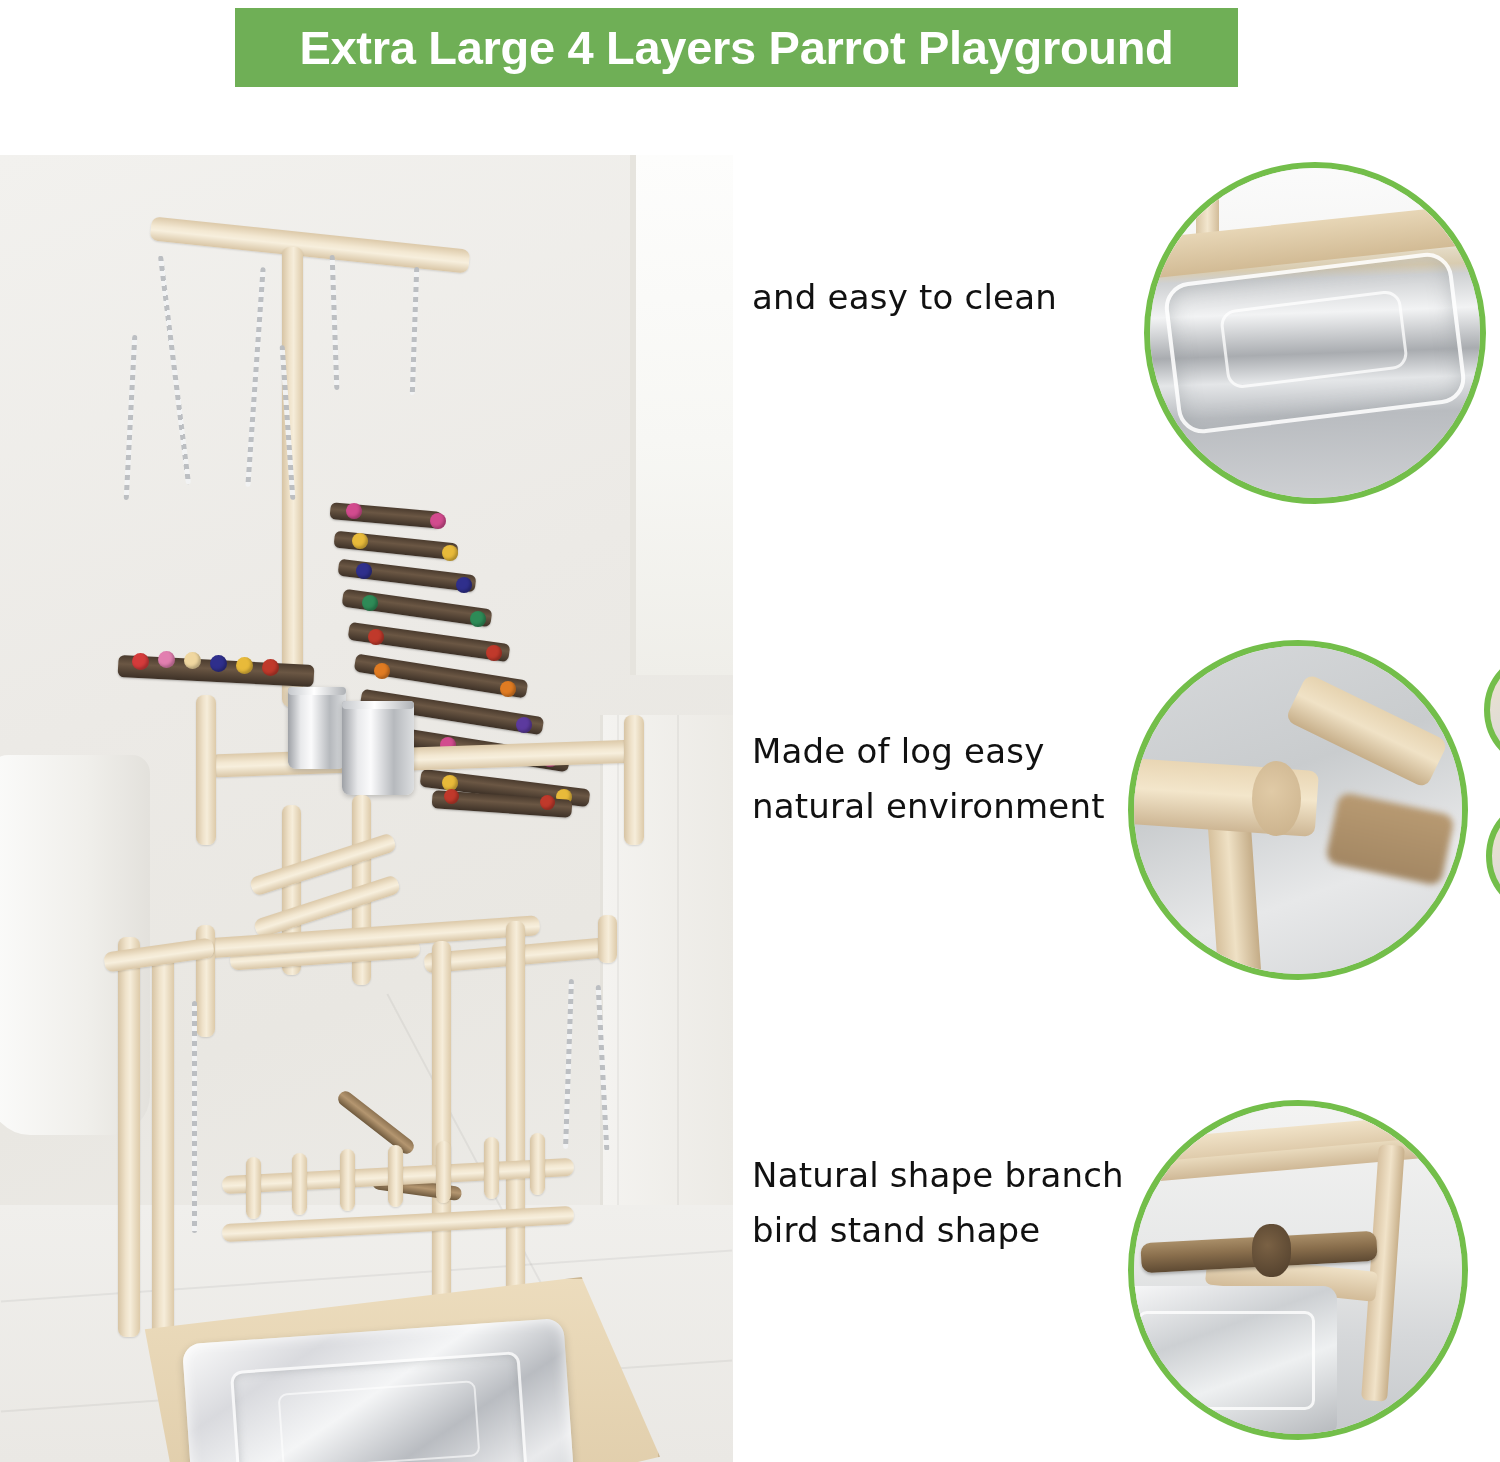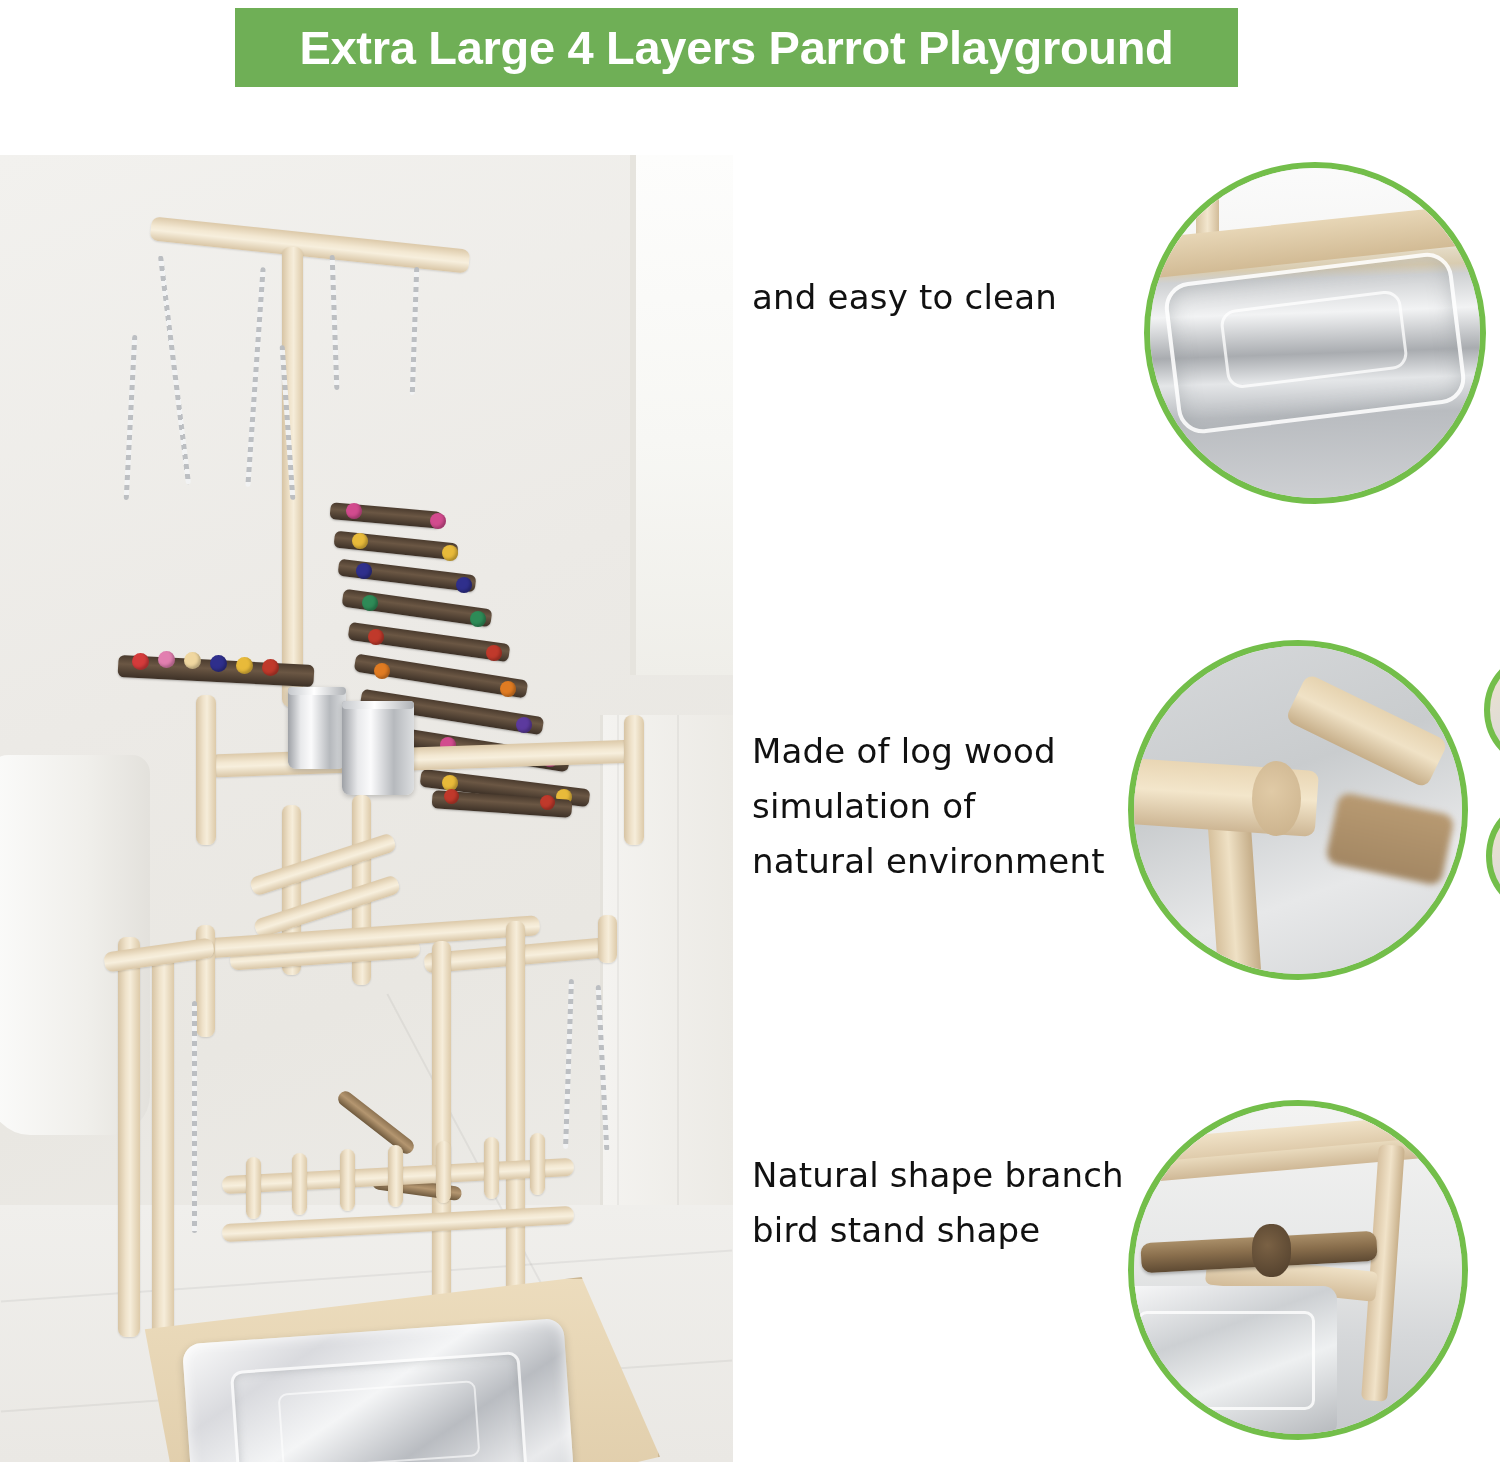--- a/index.html
+++ b/index.html
@@ -364,22 +364,21 @@
 <div class="circle-photo" style="left:1144px;top:162px;width:342px;height:342px;" aria-label="Close up of stainless steel tray sitting in wooden base frame">
   <div id="circle-tray-inner">
     <div class="post"></div>
     <div class="wood-rail"></div>
     <div class="shine"></div>
     <div class="shine2"></div>
   </div>
 </div>
 
 <div class="feature-text" style="top:724px;">
-  <span class="ln">Made of log wood</span>
-  <span class="ln">simulation of</span>
+  <span class="ln">Made of log easy</span>
   <span class="ln">natural environment</span>
 </div>
 
 <div class="circle-photo" style="left:1128px;top:640px;width:340px;height:340px;" aria-label="Close up of natural log wood dowel joint connection">
   <div id="circle-joint-inner">
     <div class="bg-blur"></div>
     <div class="log-d"></div>
     <div class="log-v"></div>
     <div class="log-h"></div>
     <div class="log-cap"></div>

